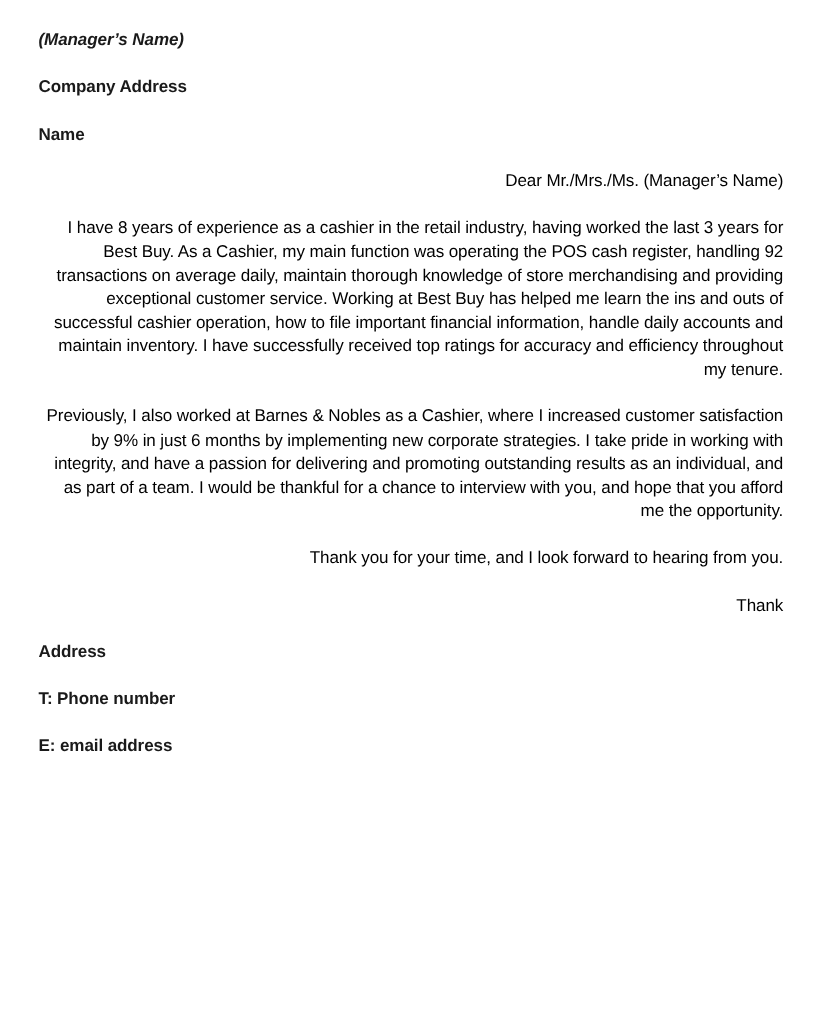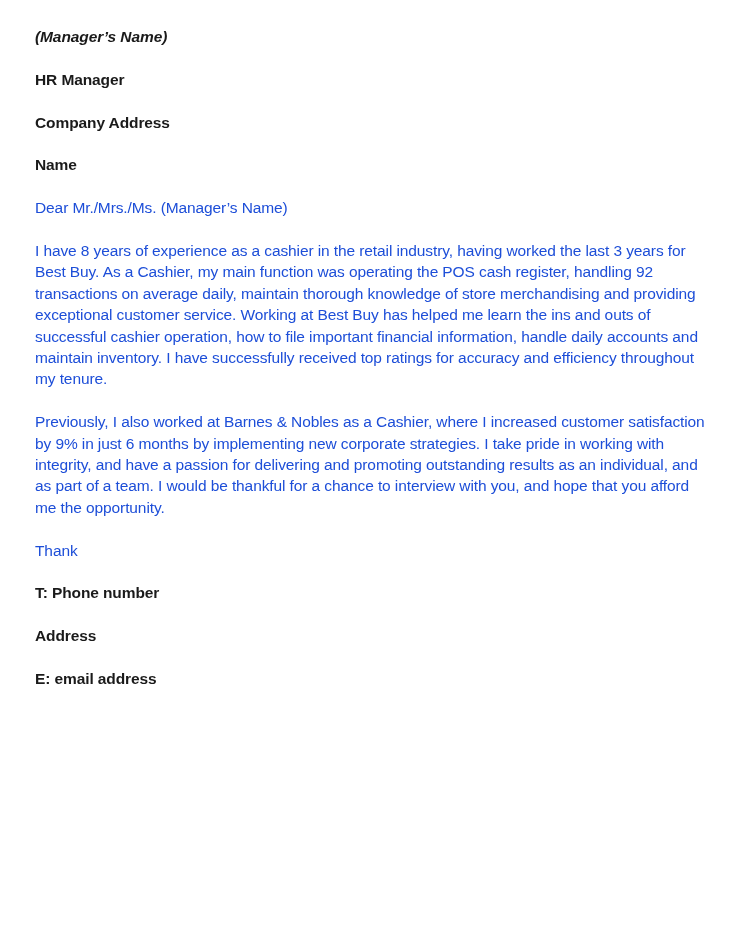--- a/index.html
+++ b/index.html
@@ -24,34 +24,35 @@
     margin: 0 0 21.4px 0;
   }
   .hdr {
     font-weight: bold;
     color: #1a1a1a;
   }
   .italic {
     font-style: italic;
   }
   .body-text {
-    color: #1d4ed8;
+    color: #000000;
+    text-align: right;
   }
 </style>
 </head>
 <body>
 
 <div class="page">
   <p class="hdr italic">(Manager’s Name)</p>
-  <p class="hdr">HR Manager</p>
   <p class="hdr">Company Address</p>
   <p class="hdr">Name</p>
 
   <p class="body-text">Dear Mr./Mrs./Ms. (Manager’s Name)</p>
 
   <p class="body-text">I have 8 years of experience as a cashier in the retail industry, having worked the last 3 years for Best Buy. As a Cashier, my main function was operating the POS cash register, handling 92 transactions on average daily, maintain thorough knowledge of store merchandising and providing exceptional customer service. Working at Best Buy has helped me learn the ins and outs of successful cashier operation, how to file important financial information, handle daily accounts and maintain inventory. I have successfully received top ratings for accuracy and efficiency throughout my tenure.</p>
   <p class="body-text">Previously, I also worked at Barnes &amp; Nobles as a Cashier, where I increased customer satisfaction by 9% in just 6 months by implementing new corporate strategies. I take pride in working with integrity, and have a passion for delivering and promoting outstanding results as an individual, and as part of a team. I would be thankful for a chance to interview with you, and hope that you afford me the opportunity.</p>
+  <p class="body-text">Thank you for your time, and I look forward to hearing from you.</p>
 
   <p class="body-text">Thank</p>
+  <p class="hdr">Address</p>
   <p class="hdr">T: Phone number</p>
-  <p class="hdr">Address</p>
   <p class="hdr">E: email address</p>
 </div>
 
 </body></html>

